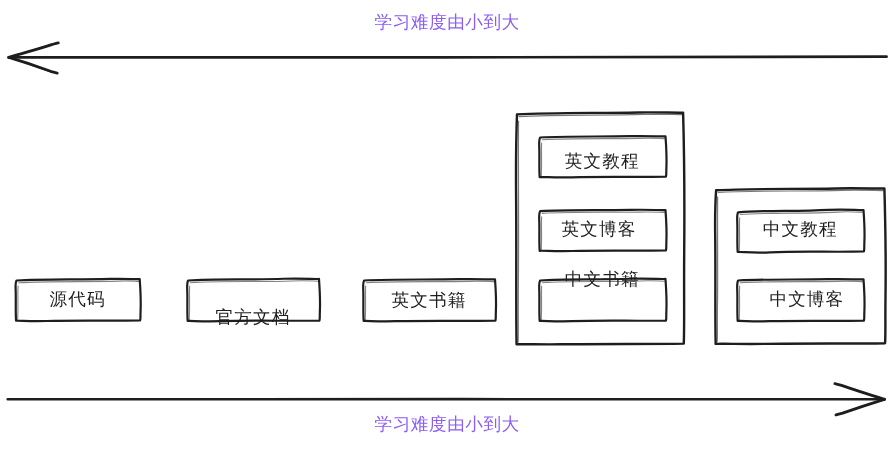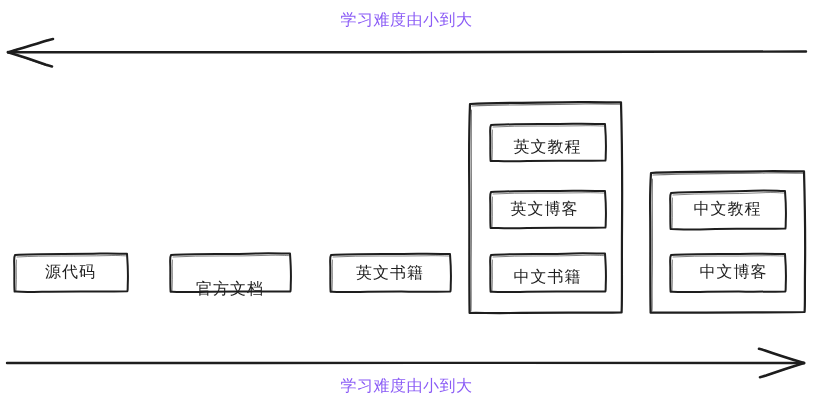--- a/index.html
+++ b/index.html
@@ -189,21 +189,21 @@
   </div>
   <div class="node" style="left:330px; top:254px; width:120px; height:38px;">
     <span>英文书籍</span>
   </div>
   <div class="node" style="left:490px; top:123px; width:115px; height:48px;border-radius:10px;">
     <span>英文教程</span>
   </div>
   <div class="node" style="left:490px; top:190px; width:109px; height:38px;">
     <span>英文博客</span>
   </div>
-  <div class="node" style="left:490px; top:258px; width:115px; height:38px;">
+  <div class="node" style="left:490px; top:235px; width:115px; height:38px;">
     <span>中文书籍</span>
   </div>
   <div class="node" style="left:670px; top:190px; width:115px; height:38px;border-radius:11px;">
     <span>中文教程</span>
   </div>
   <div class="node" style="left:670px; top:253px; width:127px; height:38px;">
     <span>中文博客</span>
   </div>
 
   <div class="axis-label" id="bottom-label">学习难度由小到大</div>

